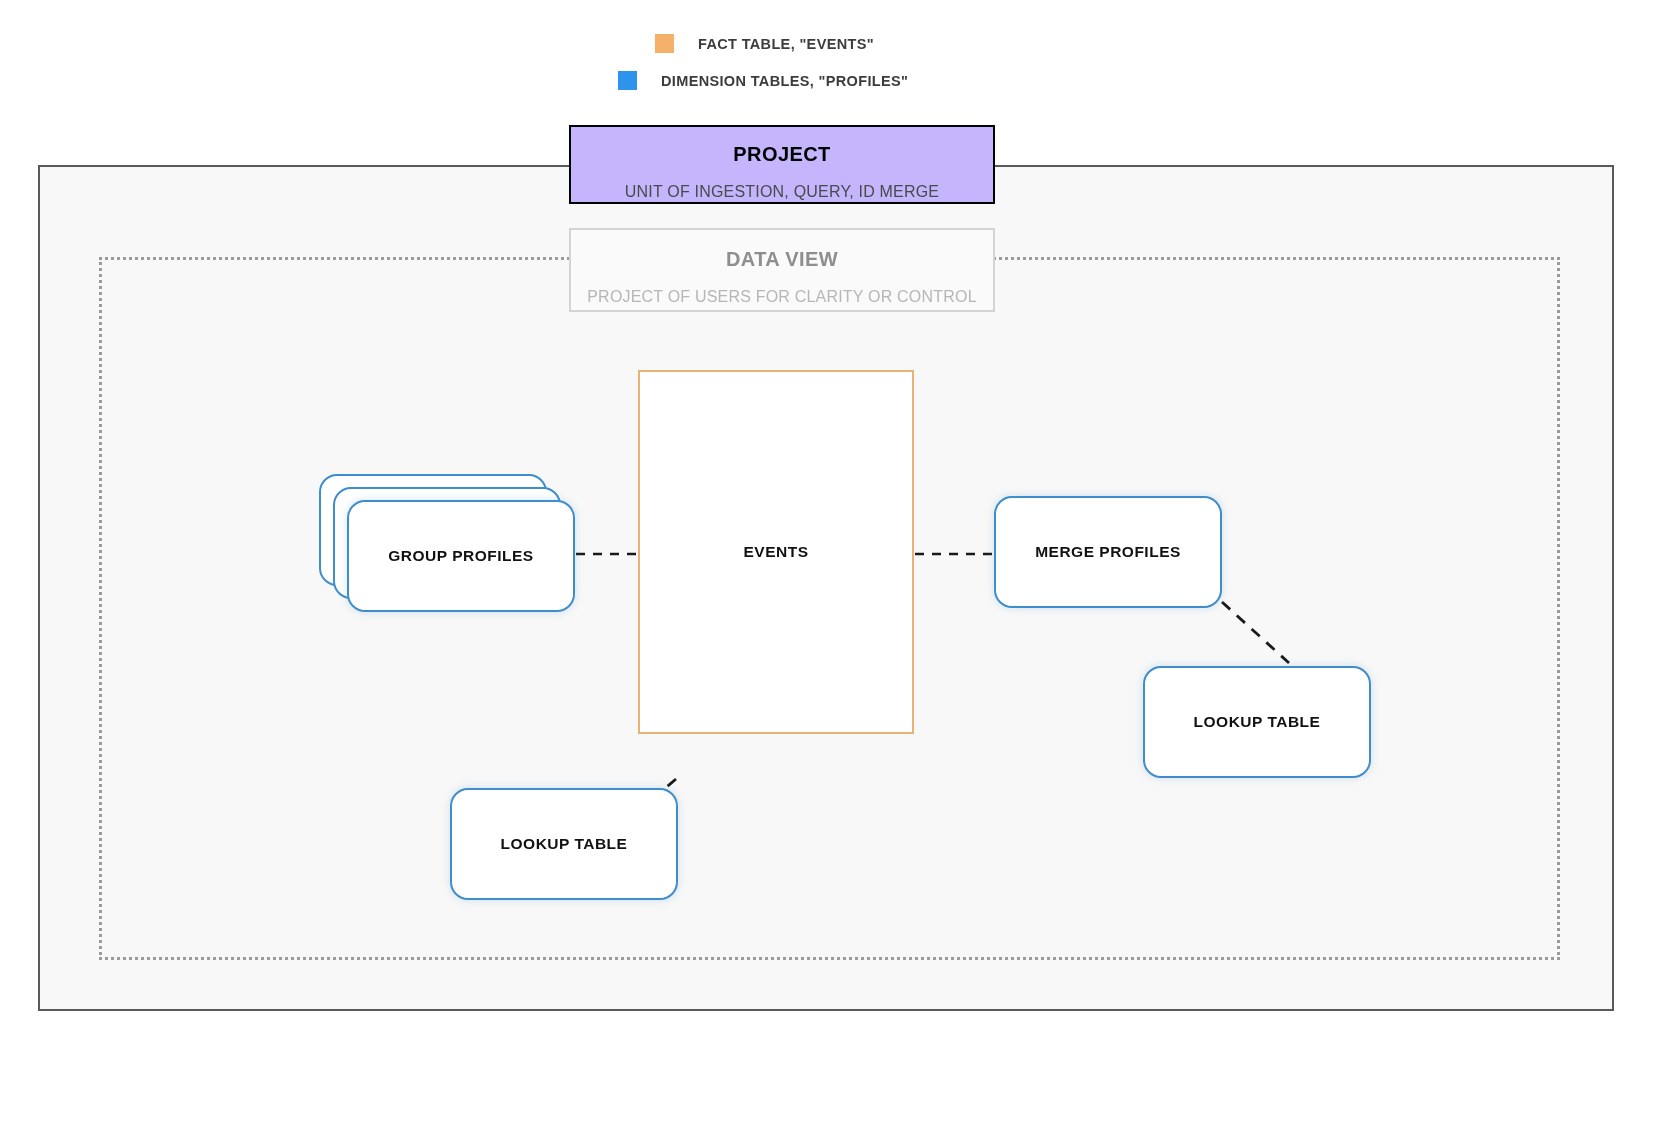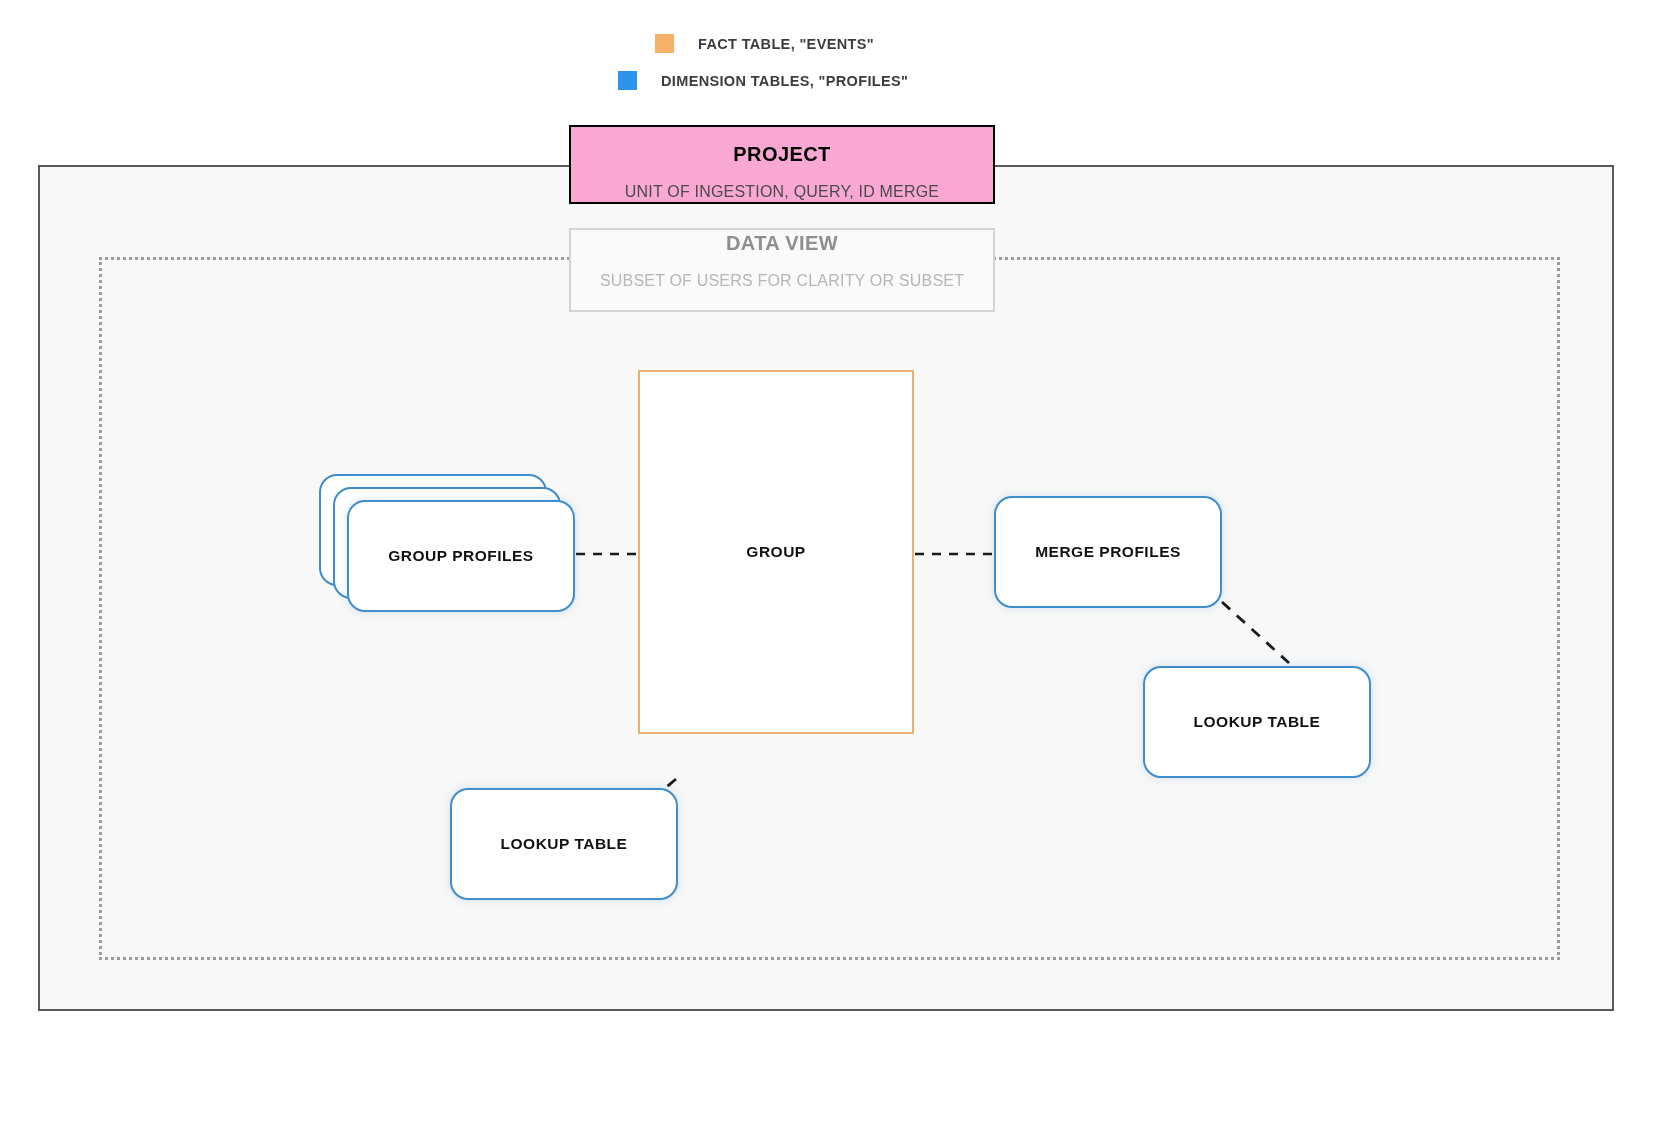--- a/index.html
+++ b/index.html
@@ -67,36 +67,37 @@
     height: 703px;
     border: 3px dotted #9b9b9b;
     box-sizing: border-box;
   }
 
   
   .header-box {
     position: absolute;
     box-sizing: border-box;
     text-align: center;
-    background: #f9a8d4;
+    background: #c4b5fd;
   }
   .project-box {
     left: 569px;
     top: 125px;
     width: 426px;
     height: 79px;
     border: 2px solid #000000;
     padding-top: 14px;
   }
   .dataview-box {
     left: 569px;
     top: 228px;
     width: 426px;
     height: 84px;
     border: 2px solid #d4d4d4;
+    padding-top: 16px;
     background: #fafafa;
   }
   .box-title {
     font-size: 20px;
     font-weight: bold;
     letter-spacing: 0.4px;
     color: #000000;
     line-height: 1.3;
   }
   .box-sub {
@@ -188,25 +189,25 @@
   <line x1="1222" y1="602" x2="1289" y2="663" stroke="#1a1a1a" stroke-width="2.8" stroke-dasharray="11 9"></line>
 </svg>
 
 <div class="header-box project-box">
   <div class="box-title">PROJECT</div>
   <div class="box-sub">UNIT OF INGESTION, QUERY, ID MERGE</div>
 </div>
 
 <div class="header-box dataview-box">
   <div class="box-title">DATA VIEW</div>
-  <div class="box-sub">SUBSET OF USERS FOR CLARITY OR SUBSET</div>
+  <div class="box-sub">PROJECT OF USERS FOR CLARITY OR CONTROL</div>
 </div>
 
 <div class="events-box">
-  <span class="node-label">GROUP</span>
+  <span class="node-label">EVENTS</span>
 </div>
 
 <div class="group-stack">
   <div class="card gp-back2"></div>
   <div class="card gp-back1"></div>
   <div class="card card-shadowed gp-front">
     <span class="node-label">GROUP PROFILES</span>
   </div>
 </div>
 

